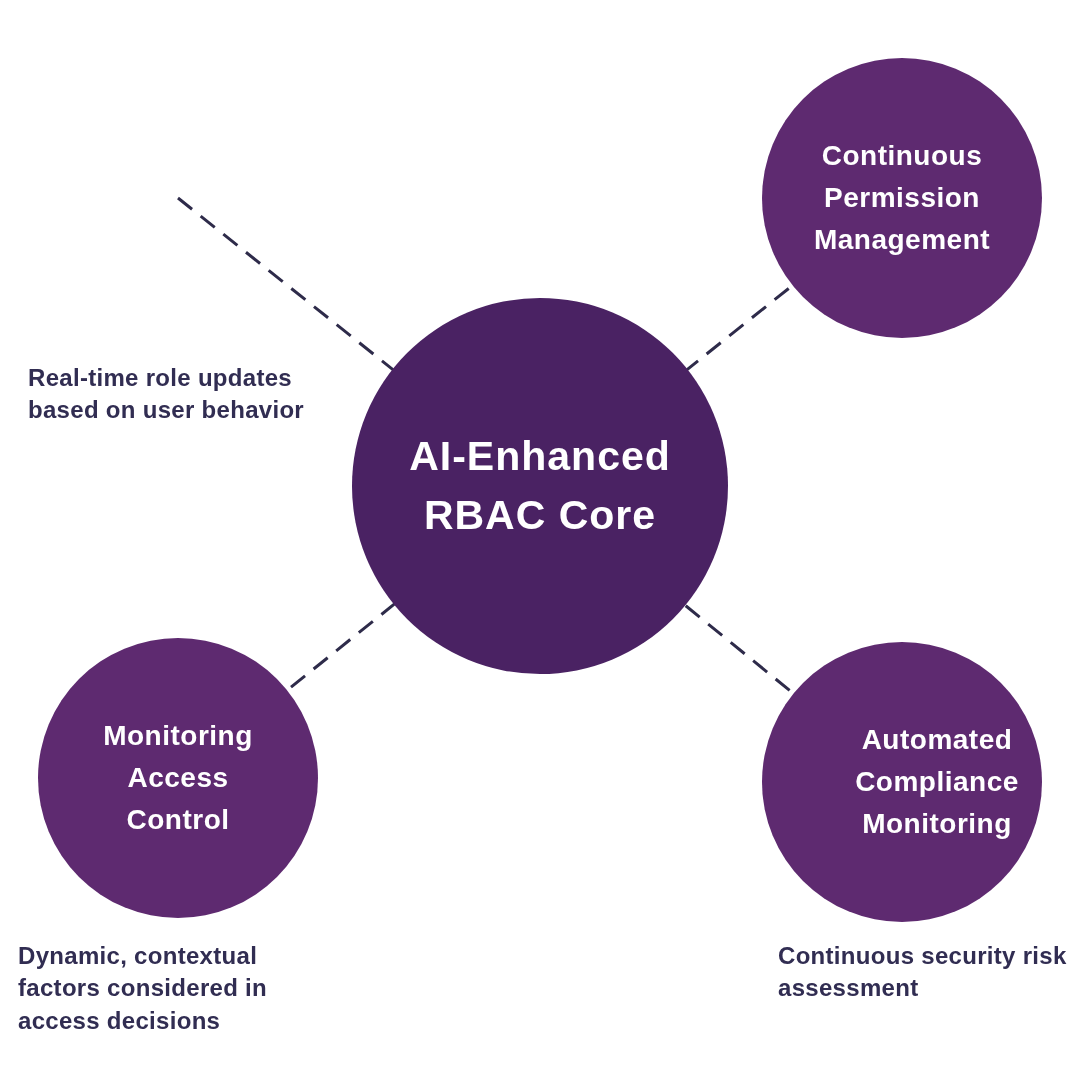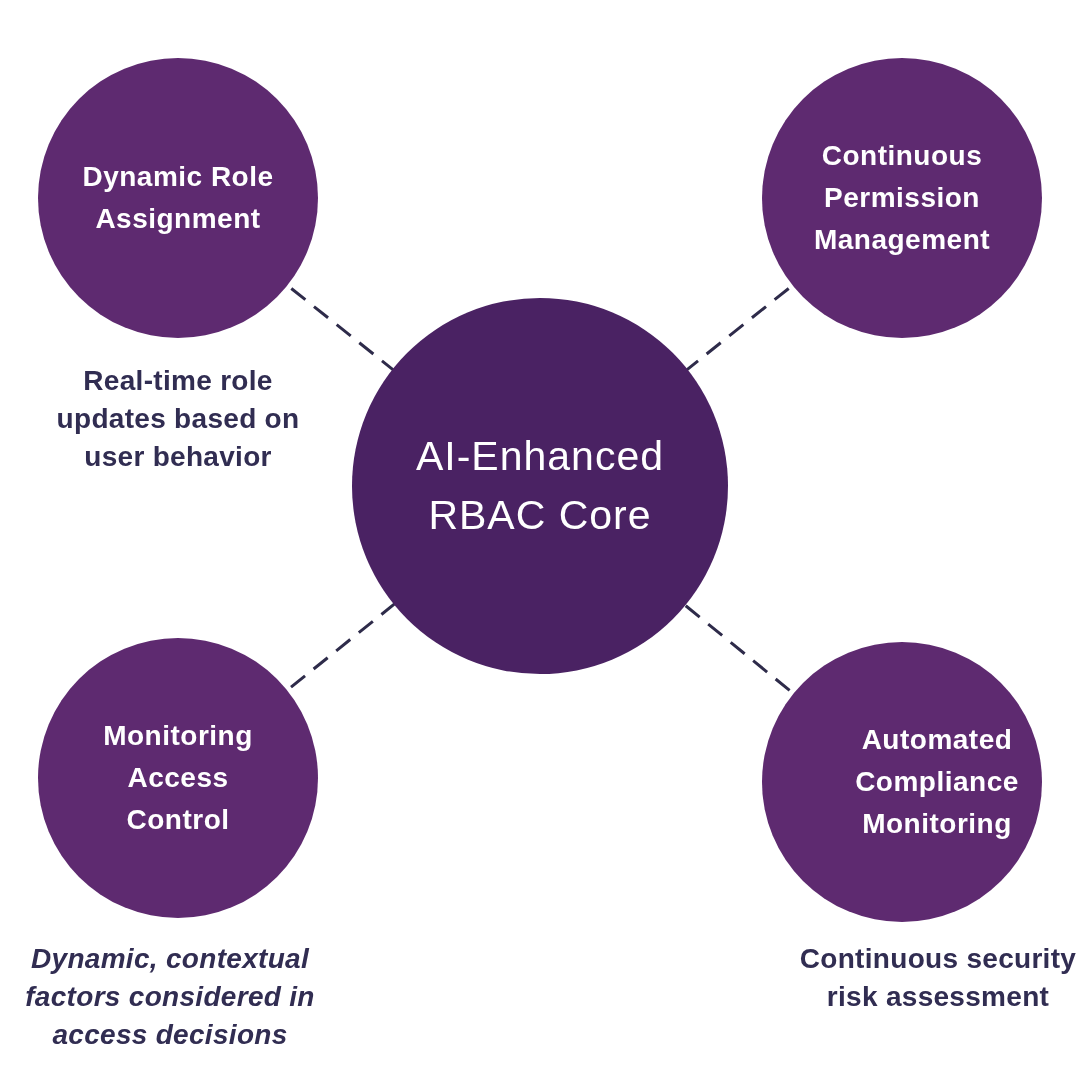--- a/index.html
+++ b/index.html
@@ -31,67 +31,64 @@
     position:absolute;border-radius:50%;
     display:flex;align-items:center;justify-content:center;
     text-align:center;
   }
   .node-center{
     left:352px;top:298px;width:376px;height:376px;
     background:var(--center-fill);
   }
   .node-center .node-title{
     color:var(--node-text);
-    font-size:41px;font-weight:normal;
+    font-size:41px;font-weight:bold;
     line-height:1.45;letter-spacing:1px;
     max-width:310px;
   }
   .satellite{
     width:280px;height:280px;background:var(--node-fill);
   }
   .satellite .node-title{
     color:var(--node-text);
     font-size:28px;font-weight:bold;
     line-height:1.5;letter-spacing:0.5px;
     max-width:210px;
   }
   .pos-tl{left:38px;top:58px;}
   .pos-tr{left:762px;top:58px;}
   .pos-bl{left:38px;top:638px;}
   .pos-br{left:762px;top:642px;justify-content:flex-end;}
   .caption{
-    position:absolute;text-align:center;
+    position:absolute;
     color:var(--caption-text);
-    font-size:28px;font-weight:bold;
+    font-size:24px;font-weight:bold;
     line-height:1.35;letter-spacing:0.3px;
   }
   .cap-tl{left:28px;top:362px;width:300px;}
   .cap-tr{left:742px;top:362px;width:320px;}
-  .cap-bl{left:10px;top:940px;width:320px;font-style:italic;}
+  .cap-bl{left:18px;top:940px;width:320px;}
   .cap-br{left:778px;top:940px;width:320px;}
 </style>
 </head>
 <body>
 
 <div class="canvas">
 
   <svg class="connectors" viewBox="0 0 1080 1080" aria-hidden="true">
     <line x1="178" y1="198" x2="540" y2="487"></line>
     <line x1="902" y1="198" x2="540" y2="487"></line>
     <line x1="178" y1="778" x2="540" y2="487"></line>
     <line x1="902" y1="782" x2="540" y2="487"></line>
   </svg>
 
   <div class="node node-center">
     <span class="node-title">AI-Enhanced RBAC Core</span>
   </div>
 
-  <div class="node satellite pos-tl">
-    <span class="node-title">Dynamic Role Assignment</span>
-  </div>
   <div class="caption cap-tl">Real-time role updates based on user behavior</div>
 
   <div class="node satellite pos-tr">
     <span class="node-title">Continuous Permission Management</span>
   </div>
 
   <div class="node satellite pos-bl">
     <span class="node-title">Monitoring Access Control</span>
   </div>
   <div class="caption cap-bl">Dynamic, contextual factors considered in access decisions</div>

